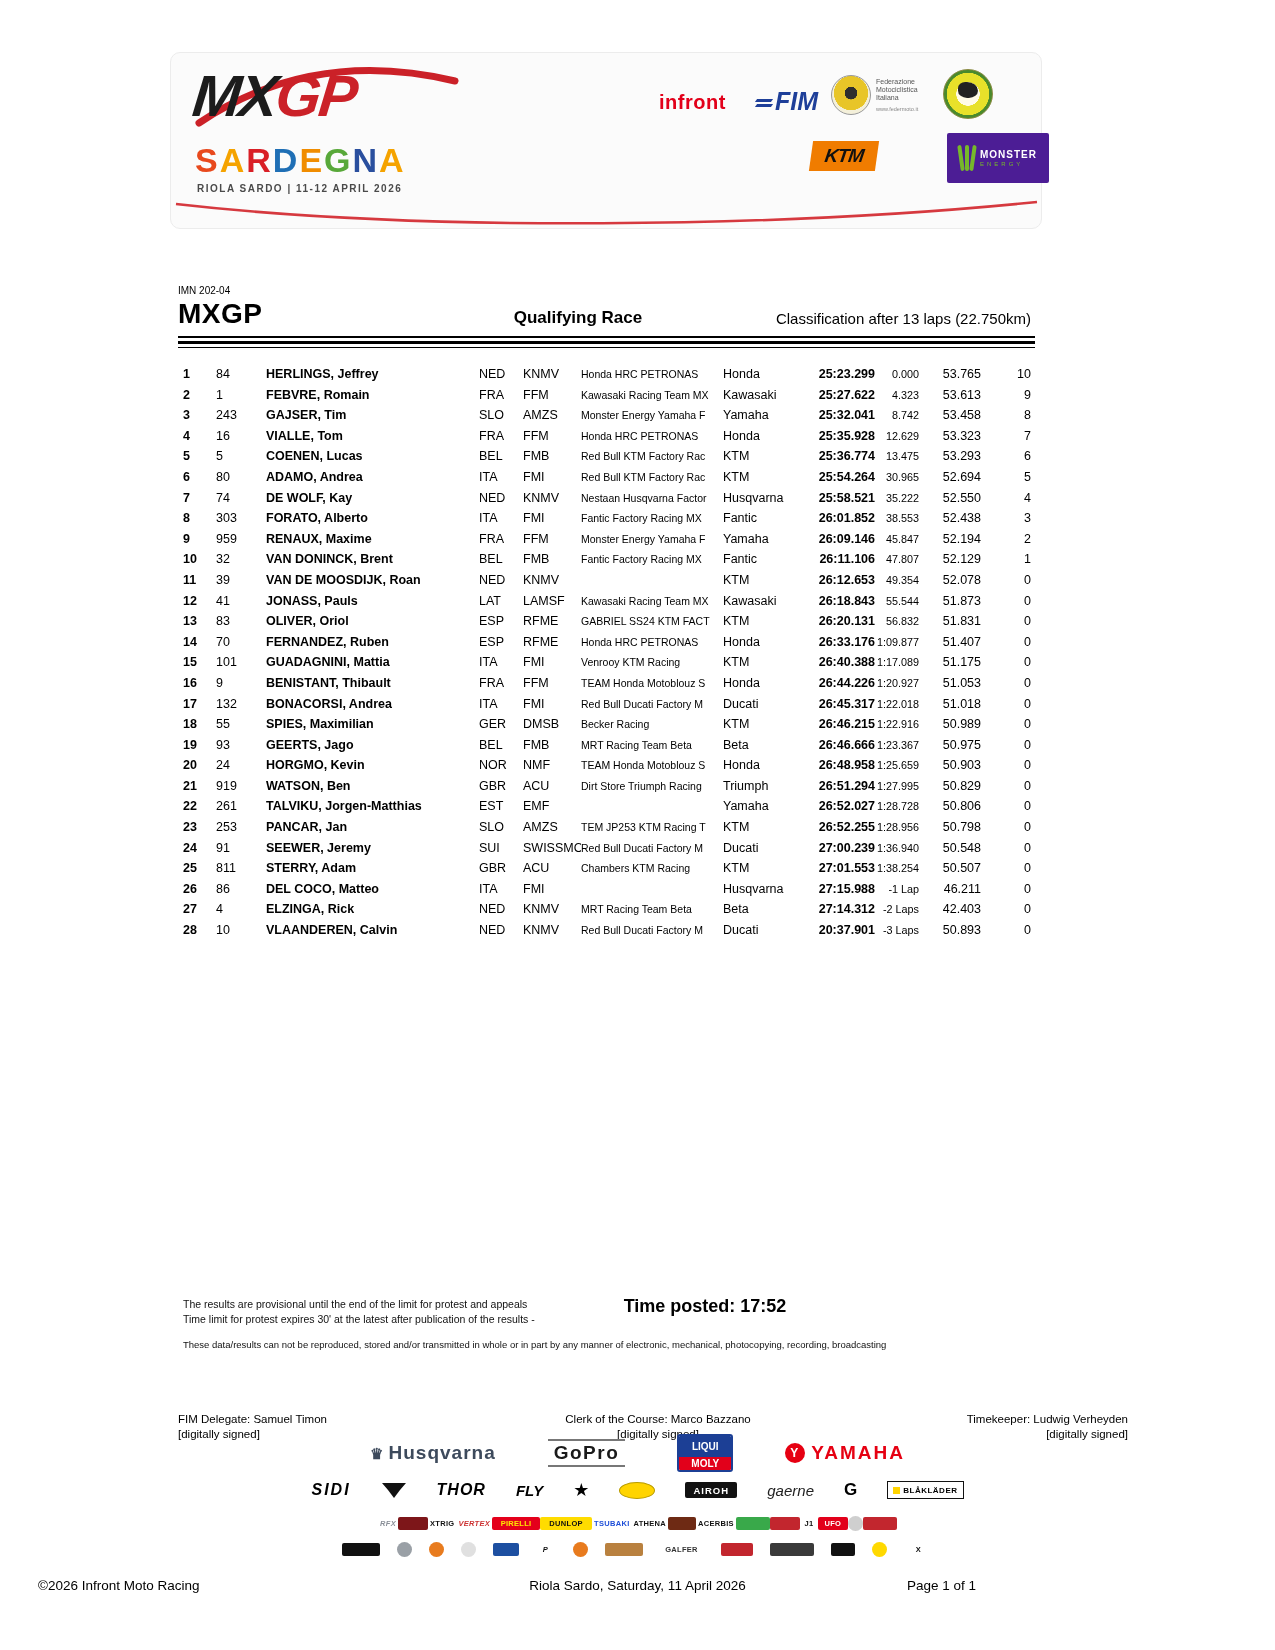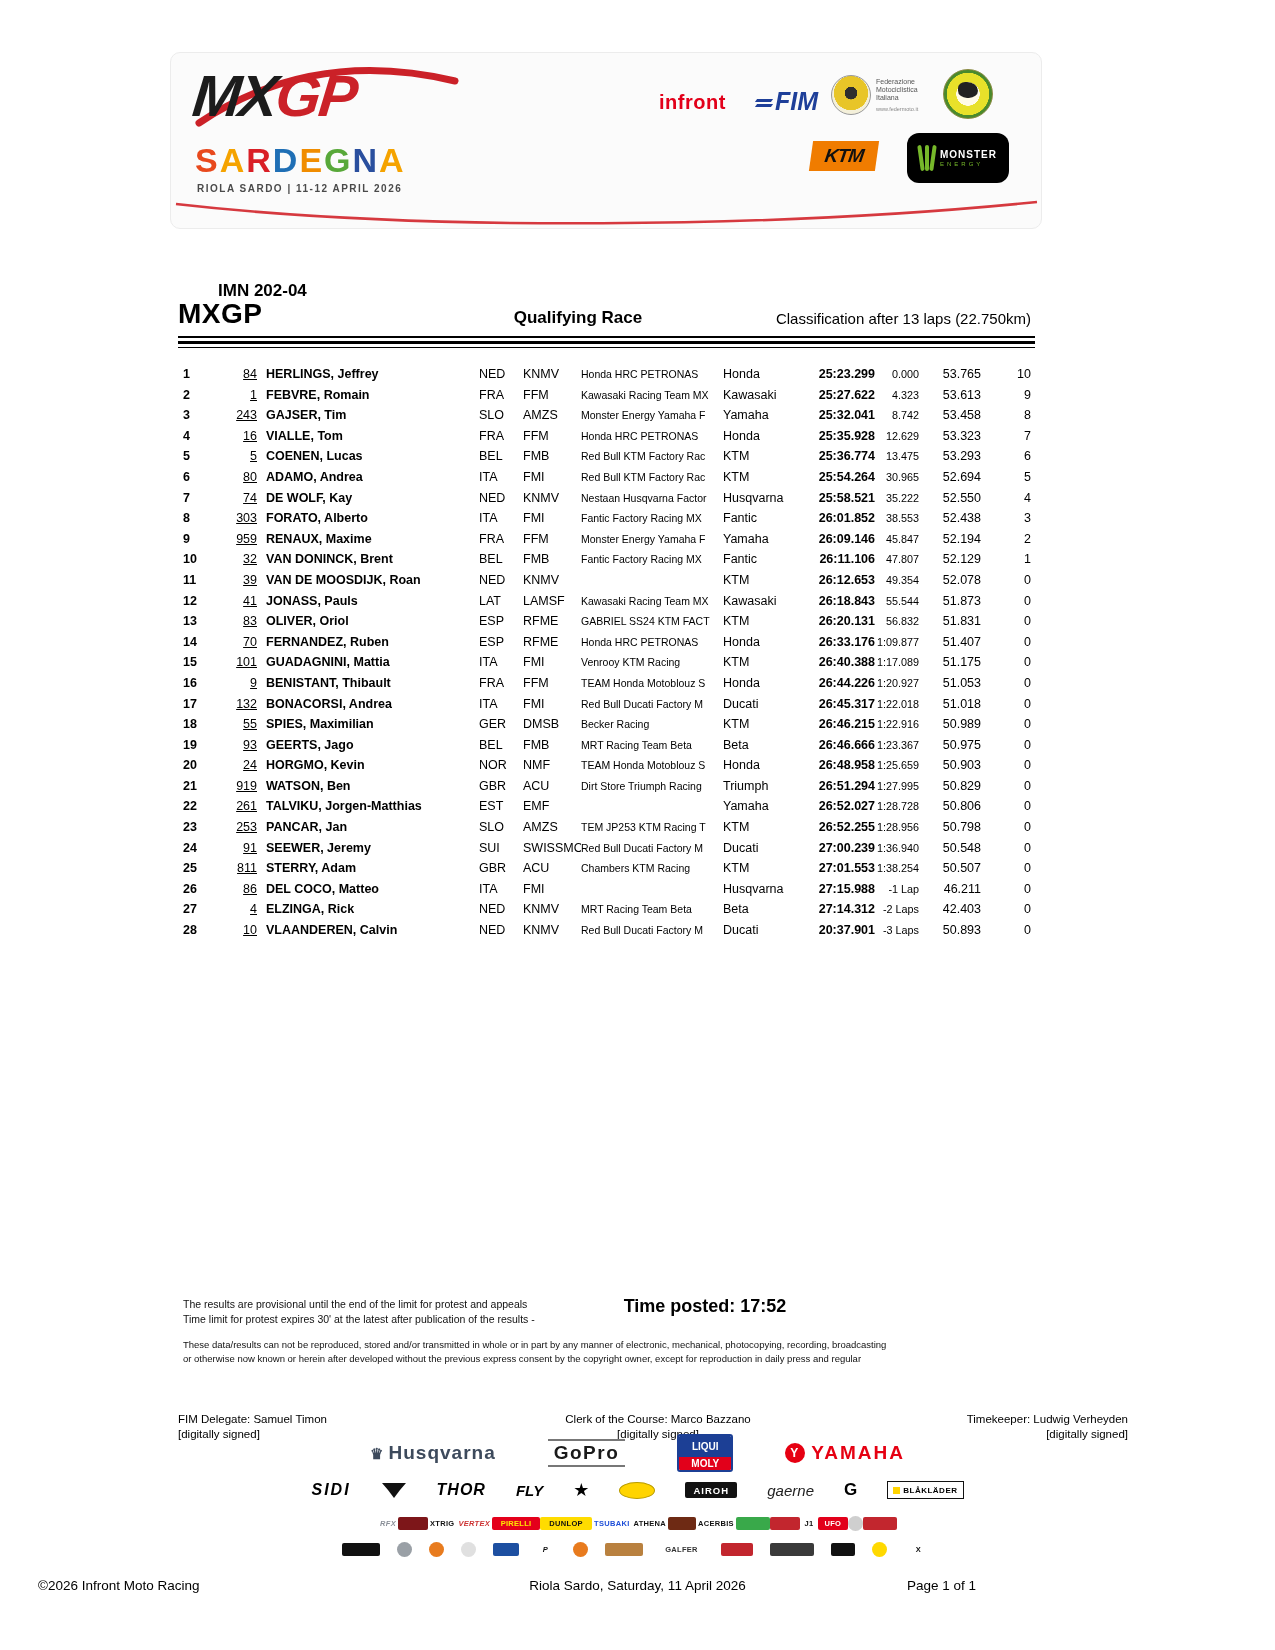--- a/index.html
+++ b/index.html
@@ -27,34 +27,34 @@
   .fmi-badge{width:38px;height:38px;border-radius:50%;border:1px solid #999;
              background:radial-gradient(circle at 50% 45%, #2e2e2e 0 22%, #e8c528 23% 60%, #f4f0da 61% 100%);}
   .fmi-text{font-size:7px;color:#555;line-height:8px;}
   .fmi-url{font-size:5.5px;color:#888;margin-top:3px;}
   .badge2{position:absolute;left:772px;top:16px;width:48px;height:48px;border-radius:50%;border:1px solid #8a8a42;
           background:radial-gradient(circle at 50% 50%, #fffbe8 0 34%, #e8e12a 35% 62%, #4a8a2c 63% 100%);}
   .badge2:after{content:"";position:absolute;left:14px;top:12px;width:20px;height:16px;background:#222;border-radius:40% 60% 50% 50%;}
   .p-ktm{position:absolute;left:640px;top:88px;width:66px;height:30px;background:#f07c00;
          display:flex;align-items:center;justify-content:center;transform:skewX(-8deg);}
   .p-ktm span{font-style:italic;font-weight:900;font-size:19px;color:#101010;letter-spacing:-1px;}
-  .p-monster{position:absolute;left:736px;top:80px;width:102px;height:50px;background:#000000;border-radius:12px;
+  .p-monster{position:absolute;left:776px;top:80px;width:102px;height:50px;background:#4c1d95;border-radius:2px;
              display:flex;align-items:center;justify-content:center;gap:5px;}
   .claw{display:inline-block;position:relative;width:16px;height:26px;}
   .claw i{position:absolute;top:0;width:4px;height:26px;background:#76b82a;border-radius:2px;}
   .claw i:nth-child(1){left:0;transform:rotate(-8deg);}
   .claw i:nth-child(2){left:6px;}
   .claw i:nth-child(3){left:12px;transform:rotate(8deg);}
   .monster-words{text-align:left;}
   .monster-top{color:#fff;font-weight:bold;font-size:10px;letter-spacing:1px;line-height:11px;}
   .monster-bottom{color:#76b82a;font-size:6px;letter-spacing:3px;line-height:8px;}
 
   
   .titleblock{position:absolute;left:178px;top:284px;width:857px;}
-  .imn{font-weight:bold;font-size:17px;line-height:14px;margin-left:40px;}
+  .imn{font-weight:normal;font-size:10px;line-height:14px;}
   .titlerow{display:flex;align-items:flex-end;margin-top:1px;}
   .t-series{width:250px;font-weight:bold;font-size:28px;line-height:30px;letter-spacing:.5px;}
   .t-session{width:300px;font-weight:bold;font-size:17px;line-height:22px;text-align:center;}
   .t-class{flex:1;font-size:15px;line-height:20px;text-align:right;padding-right:4px;}
 
   
   .tablewrap{position:absolute;left:178px;top:336px;width:857px;}
   .rule{height:3px;border-top:2px solid #000;border-bottom:1px solid #000;}
   .rgrid{display:grid;grid-template-columns:38px 50px 203px 48px 64px 130px 84px 80px 44px 62px 54px;}
   .thead{height:38px;padding-top:4px;font-weight:bold;font-size:12.5px;}
@@ -64,21 +64,21 @@
   .h-fed{padding-left:6px;}
   .h-team{}
   .h-moto{padding-left:12px;}
   .h-total{text-align:right;}
   .h-gap{text-align:right;}
   .h-speed{text-align:right;}
   .h-points{text-align:right;padding-right:2px;}
   .tbody{margin-top:16px;}
   .trow{line-height:20.6px;font-size:12.5px;align-items:baseline;}
   .c-pos{font-weight:bold;padding-left:5px;}
-  .c-num{text-align:right;padding-right:9px;text-decoration:underline;}
+  .c-num{}
   .c-name{font-weight:bold;overflow:hidden;white-space:nowrap;}
   .c-nat{padding-left:10px;}
   .c-fed{padding-left:6px;overflow:hidden;white-space:nowrap;}
   .c-team{font-size:10.5px;overflow:hidden;white-space:nowrap;padding-right:3px;}
   .c-moto{padding-left:12px;overflow:hidden;white-space:nowrap;}
   .c-total{text-align:right;font-weight:bold;}
   .c-gap{text-align:right;font-size:10.8px;white-space:nowrap;}
   .c-speed{text-align:right;}
   .c-points{text-align:right;padding-right:4px;}
   .avgline{margin-top:8px;font-weight:bold;font-size:12.5px;}
@@ -558,21 +558,20 @@
       </div>
   </div>
 
   <div class="provisional">
     <div>The results are provisional until the end of the limit for protest and appeals</div>
     <div>Time limit for protest expires 30' at the latest after publication of the results -</div>
   </div>
   <div class="timeposted">Time posted: 17:52</div>
   <div class="disclaimer">
     <div>These data/results can not be reproduced, stored and/or transmitted in whole or in part by any manner of electronic, mechanical, photocopying, recording, broadcasting</div>
-    <div>or otherwise now known or herein after developed without the previous express consent by the copyright owner, except for reproduction in daily press and regular</div>
   </div>
 
   <div class="officials">
     <div class="off-col off-left">
       <div>FIM Delegate: Samuel Timon</div>
       <div>[digitally signed]</div>
     </div>
     <div class="off-col off-center">
       <div>Clerk of the Course: Marco Bazzano</div>
       <div>[digitally signed]</div>

